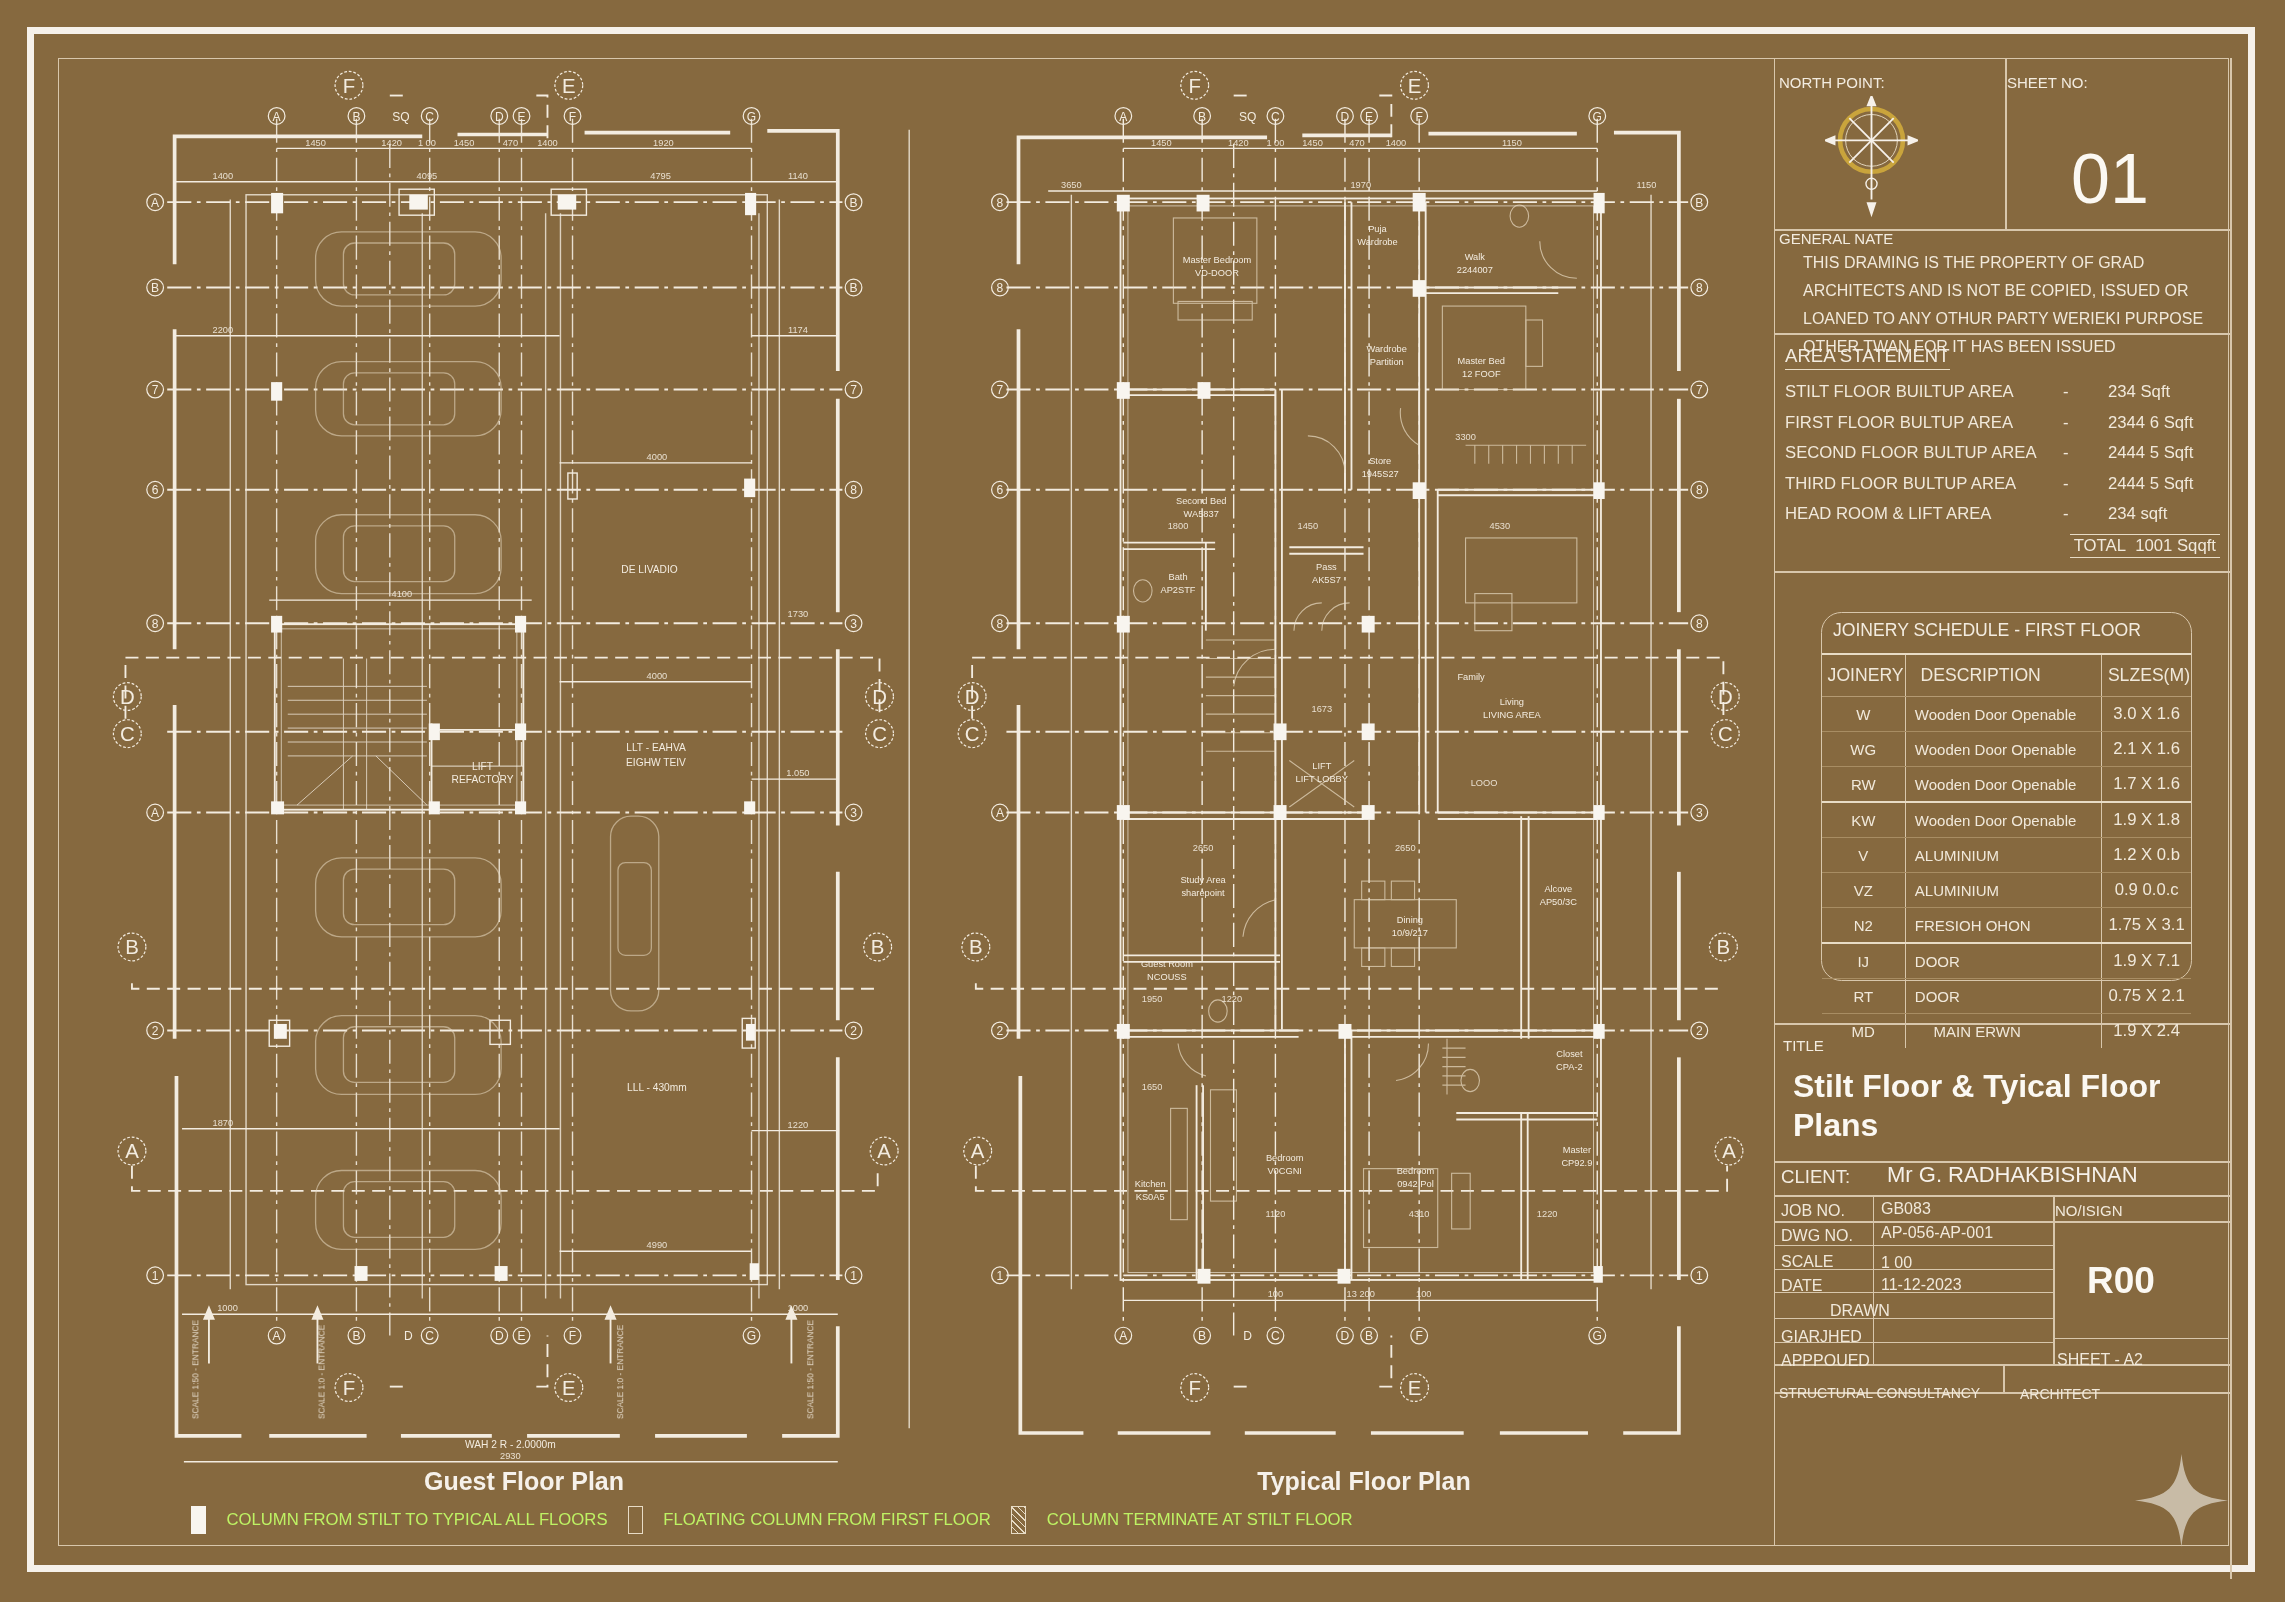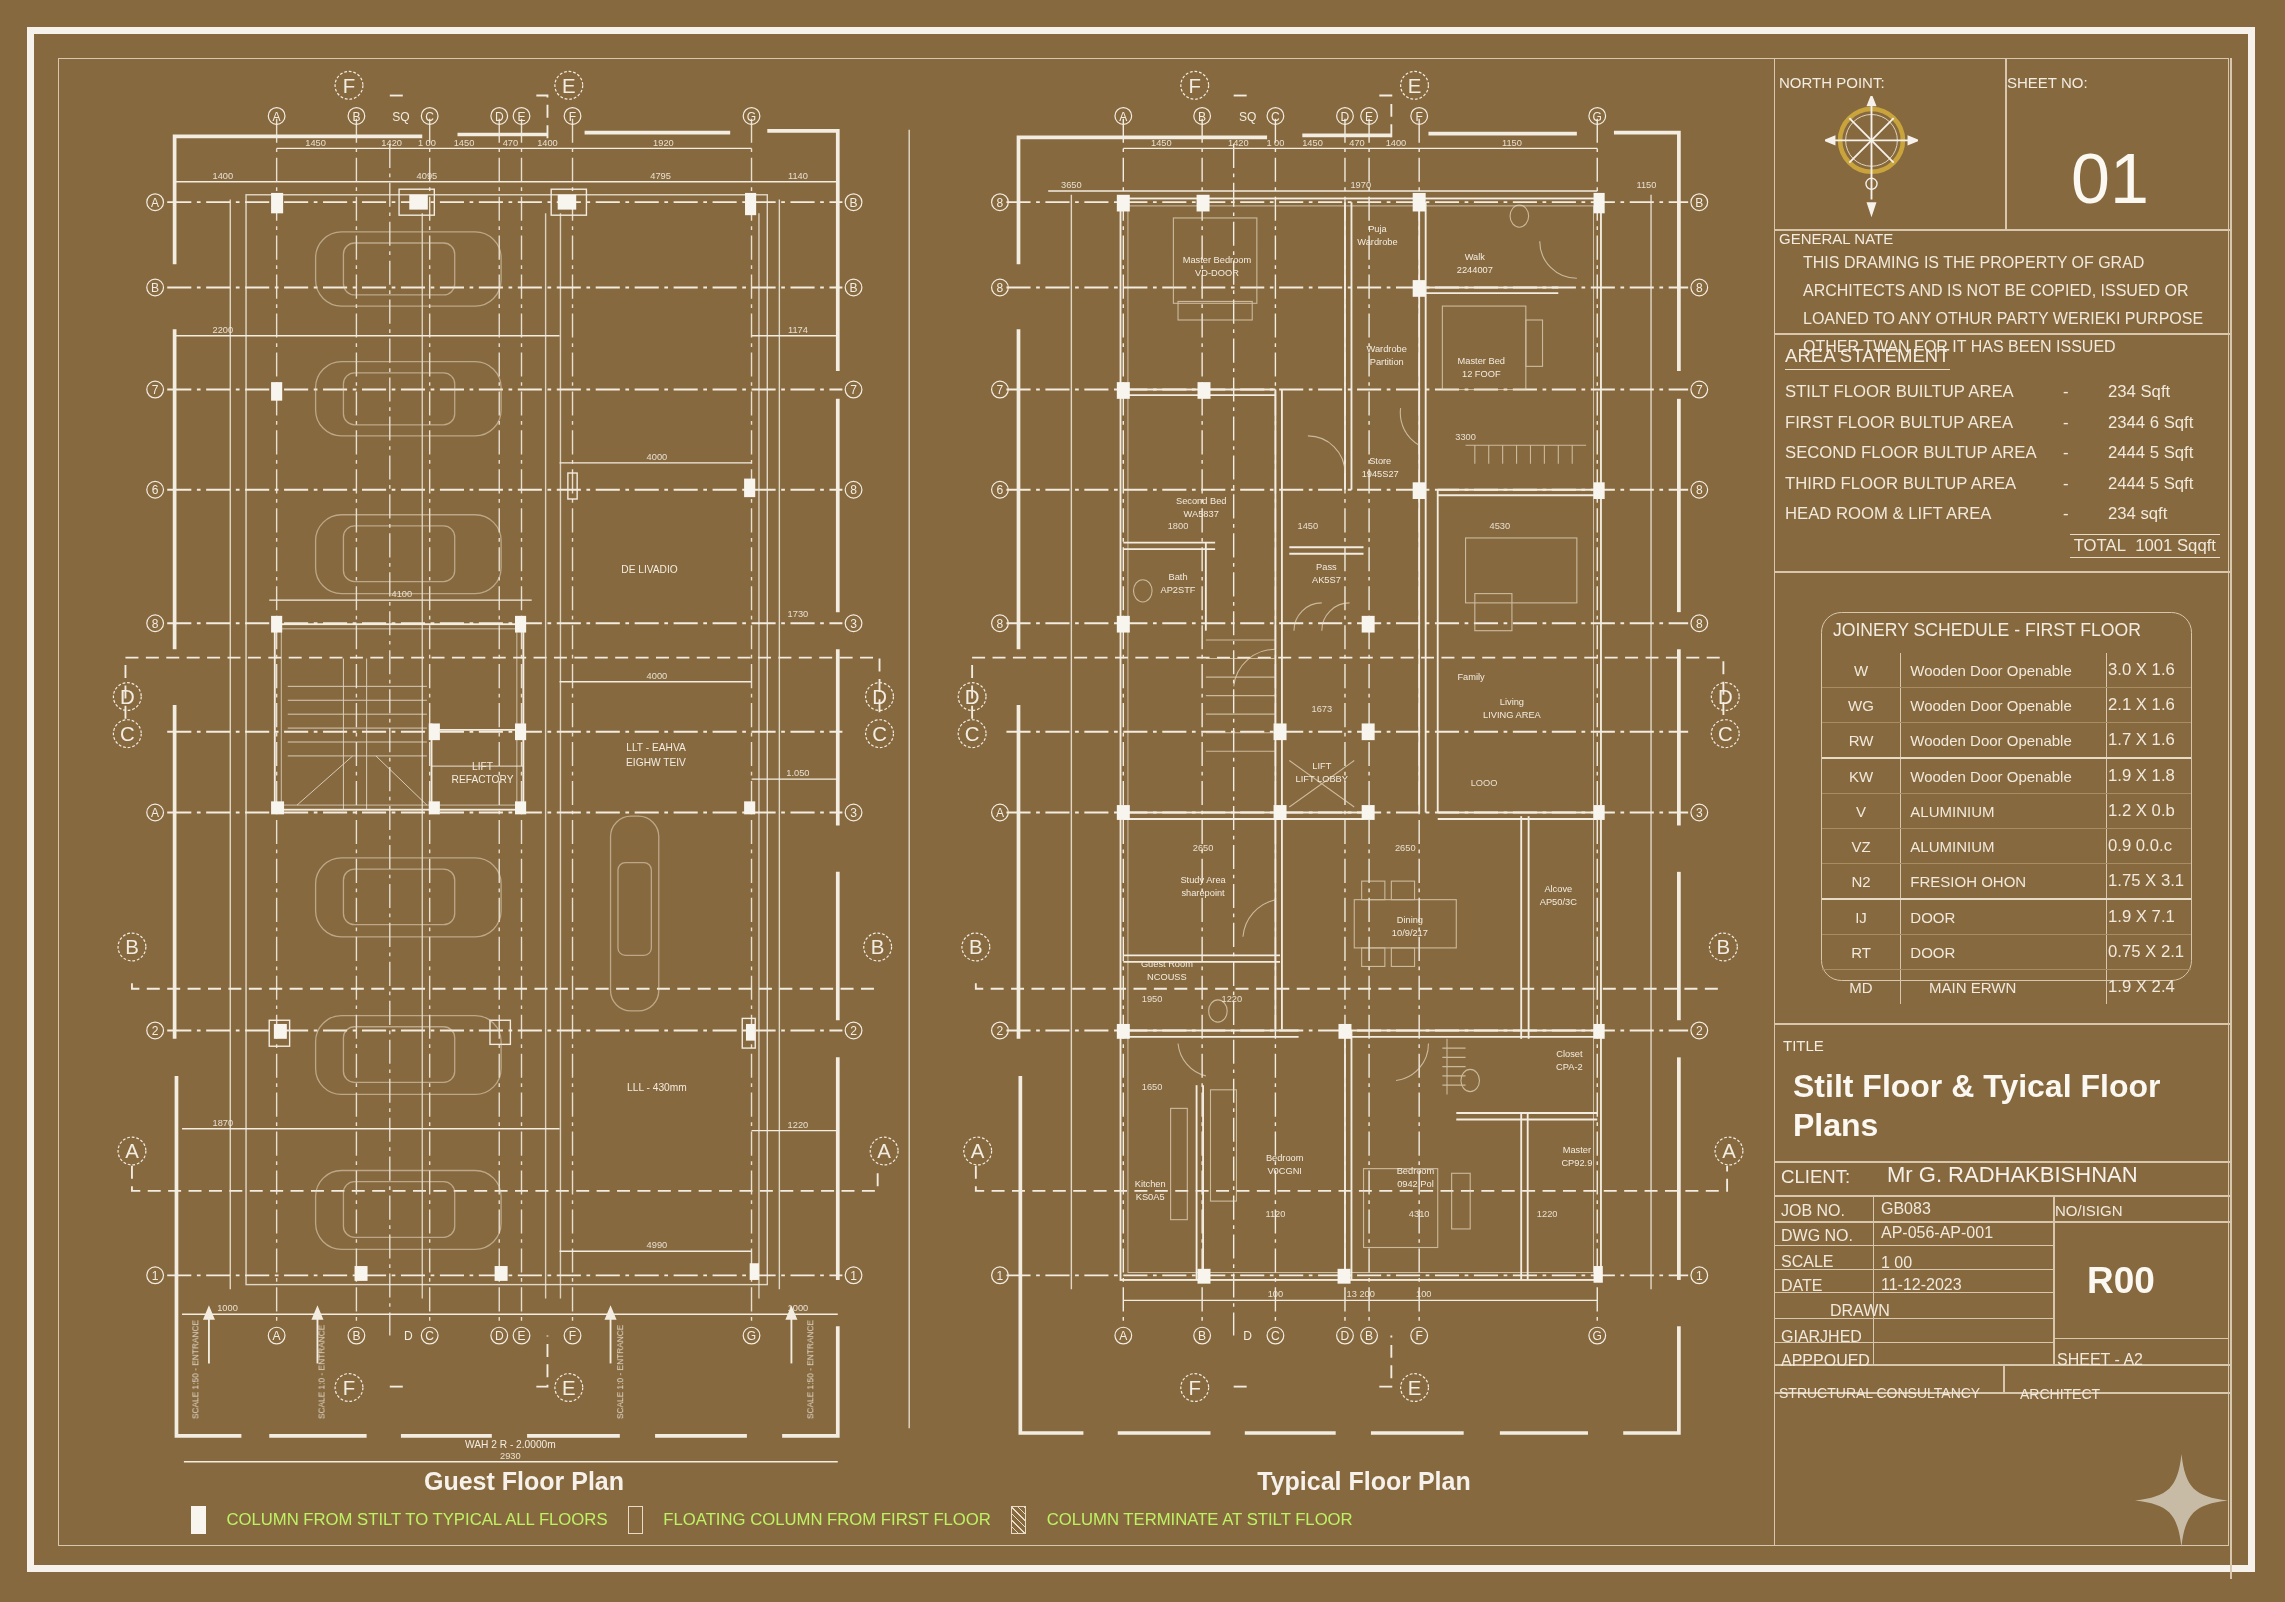--- a/index.html
+++ b/index.html
@@ -34,21 +34,21 @@
 
   .joinery{position:absolute;left:1821px;top:612px;width:371px;height:369px;border:1.9px solid #d8c7ac;border-radius:20.4px;box-sizing:border-box;}
   .joinery .jt{position:absolute;left:11px;top:7.4px;font-size:17.6px;color:#f3ece0;white-space:nowrap;}
   .jtable{position:absolute;left:1822px;top:653px;width:369px;border-collapse:collapse;}
   .jtable td,.jtable th{border-left:1.9px solid #d8c7ac;font-weight:normal;color:#f1e9db;white-space:nowrap;}
   .jtable th{font-size:17.6px;height:39px;border-top:2.8px solid #e8dcc6;border-bottom:0.9px solid #b49a73;text-align:left;padding-left:5.6px;}
   .jtable td{font-size:15px;height:32px;border-bottom:0.9px solid #a88d63;}
   .jtable td:first-child,.jtable th:first-child{border-left:none;}
   .jtable td.c{text-align:center;width:76px;}
   .jtable td.d{padding-left:9.3px;width:176px;margin-top:28px;}
-  .jtable td.s{font-size:16.7px;}
+  .jtable td.s{text-align:center;font-size:16.7px;}
   .jtable tr.grp td{border-top:2.8px solid #e8dcc6;}
 
   .title-lbl{position:absolute;left:1783px;top:1037px;font-size:15px;}
   .title-main{position:absolute;left:1793px;top:1067px;font-size:32px;font-weight:bold;line-height:39px;color:#fbf8f2;width:390px;}
   .client-lbl{position:absolute;left:1781px;top:1166px;font-size:18.6px;}
   .client-val{position:absolute;left:1887px;top:1162px;font-size:22px;color:#f6f1ea;}
   .kv{position:absolute;font-size:16px;color:#f1e9db;}
   .rev{position:absolute;left:2087px;top:1260px;font-size:37px;font-weight:bold;color:#fbf8f2;}
   .sparkle{position:absolute;left:2135px;top:1454px;width:93px;height:93px;}
 </style>
@@ -788,20 +788,25 @@
 <div class="area-total">
   <span>TOTAL</span>&nbsp;
   <span>1001 Sqqft</span>
 </div>
 
 <div class="joinery">
   <div class="jt">JOINERY SCHEDULE - FIRST FLOOR</div>
 </div>
 <table class="jtable">
   <tbody>
+      <tr>
+    <th>JOINERY</th>
+    <th style="padding-left:15px;">DESCRIPTION</th>
+    <th>SLZES(M)</th>
+  </tr>
   <tr>
         <td class="c">W</td>
         <td class="d">Wooden Door Openable</td>
         <td class="s">3.0 X 1.6</td>
       </tr>
   <tr>
         <td class="c">WG</td>
         <td class="d">Wooden Door Openable</td>
         <td class="s">2.1 X 1.6</td>
       </tr>

